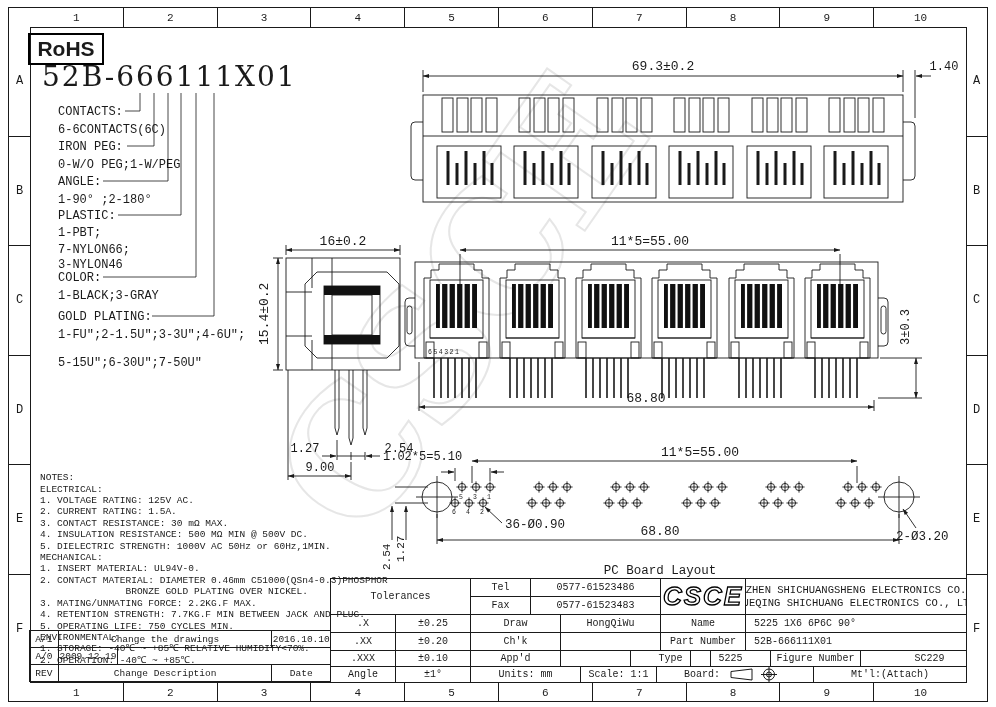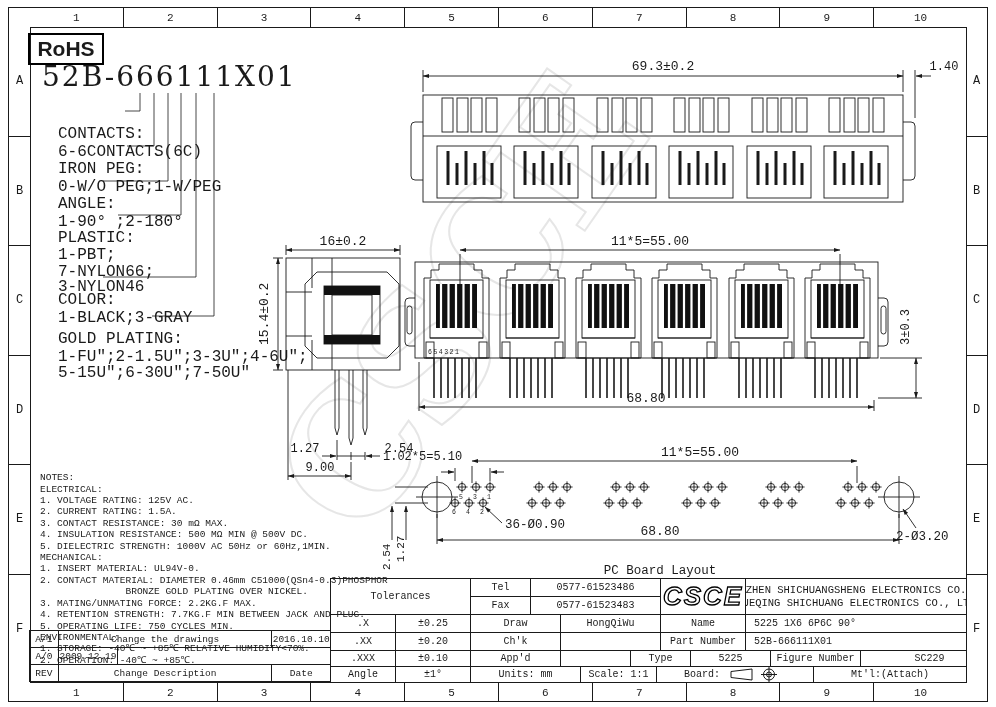--- a/index.html
+++ b/index.html
@@ -15,21 +15,21 @@
   .band-v{position:absolute;display:flex;flex-direction:column;box-sizing:border-box;}
   .band-v .bcell{flex:1;display:flex;align-items:center;justify-content:center;
                  font-size:12px;border-bottom:1px solid #1a1a1a;box-sizing:border-box;}
   .band-v .bcell:last-child{border-bottom:none;}
   
   .rohs{position:absolute;left:28px;top:33px;width:72px;height:28px;border:2px solid #000;
         display:flex;align-items:center;justify-content:center;font-family:"Liberation Sans",sans-serif;
         font-weight:bold;font-size:21px;}
   .pn{position:absolute;left:42px;top:60px;font-family:"DejaVu Serif",serif;font-size:28px;
       letter-spacing:2px;}
-  .cap{position:absolute;left:58px;font-size:16px;white-space:pre;margin-top:20px;}
+  .cap{position:absolute;left:58px;font-size:12px;white-space:pre;}
   .notes{position:absolute;left:40px;top:438px;font-size:9.5px;line-height:11.4px;white-space:pre;}
   
   .tb{position:absolute;border:1px solid #1a1a1a;box-sizing:border-box;display:flex;
       align-items:center;justify-content:center;font-size:10px;white-space:nowrap;overflow:hidden;}
   .tb.left{justify-content:flex-start;padding-left:8px;}
   .logo-txt{font-family:"Liberation Sans",sans-serif;font-weight:bold;font-style:italic;
             font-size:26px;letter-spacing:2px;color:#fff;-webkit-text-stroke:1.3px #000;
             text-shadow:0 0 0 #000;}
   .company{flex-direction:column;line-height:13px;font-size:10.5px;}
   
@@ -108,21 +108,21 @@
   <div class="cap" style="top:175px">ANGLE:</div>
   <div class="cap" style="top:193px">1-90° ;2-180°</div>
   <div class="cap" style="top:209px">PLASTIC:</div>
   <div class="cap" style="top:226px">1-PBT;</div>
   <div class="cap" style="top:243px">7-NYLON66;</div>
   <div class="cap" style="top:258px">3-NYLON46</div>
   <div class="cap" style="top:271px">COLOR:</div>
   <div class="cap" style="top:289px">1-BLACK;3-GRAY</div>
   <div class="cap" style="top:310px">GOLD PLATING:</div>
   <div class="cap" style="top:328px">1-FU″;2-1.5U″;3-3U″;4-6U″;</div>
-  <div class="cap" style="top:344px">5-15U″;6-30U″;7-50U″</div>
+  <div class="cap" style="top:356px">5-15U″;6-30U″;7-50U″</div>
 
   <div class="notes">
     
   <div>NOTES:</div><div>ELECTRICAL:</div><div>1. VOLTAGE RATING: 125V AC.</div><div>2. CURRENT RATING: 1.5A.</div><div>3. CONTACT RESISTANCE: 30 mΩ MAX.</div><div>4. INSULATION RESISTANCE: 500 MΩ MIN @ 500V DC.</div><div>5. DIELECTRIC STRENGTH: 1000V AC 50Hz or 60Hz,1MIN.</div><div>MECHANICAL:</div><div>1. INSERT MATERIAL: UL94V-0.</div><div>2. CONTACT MATERIAL: DIAMETER 0.46mm C51000(QSn4-0.3)PHOSPHOR</div><div>               BRONZE GOLD PLATING OVER NICKEL.</div><div>3. MATING/UNMATING FORCE: 2.2KG.F MAX.</div><div>4. RETENTION STRENGTH: 7.7KG.F MIN BETWEEN JACK AND PLUG.</div><div>5. OPERATING LIFE: 750 CYCLES MIN.</div><div>ENVIRONMENTAL:</div><div>1. STORAGE: -40℃ ~ +85℃ RELATIVE HUMIDITY&lt;70%.</div><div>2. OPERATION: -40℃ ~ +85℃.</div></div>
 
   <svg class="abs" style="left:0;top:0;" width="996" height="707" viewBox="0 0 996 707" stroke="#1a1a1a" stroke-width="0.9" fill="none">
     <defs>
       <marker id="ar" viewBox="0 0 10 10" refX="9.5" refY="5" markerWidth="11" markerHeight="7" orient="auto-start-reverse">
         <path d="M0,1.8 L10,5 L0,8.2 Z" fill="#1a1a1a" stroke="none"></path>
       </marker>
@@ -354,21 +354,21 @@
   <div class="tb" style="left:395px;top:632px;width:76px;height:19px;">±0.20</div>
   <div class="tb" style="left:470px;top:632px;width:91px;height:19px;">Ch'k</div>
   <div class="tb" style="left:560px;top:632px;width:101px;height:19px;"></div>
   <div class="tb" style="left:660px;top:632px;width:86px;height:19px;">Part Number</div>
   <div class="tb left" style="left:745px;top:632px;width:222px;height:19px;">52B-666111X01</div>
 
   <div class="tb" style="left:330px;top:650px;width:66px;height:17px;">.XXX</div>
   <div class="tb" style="left:395px;top:650px;width:76px;height:17px;">±0.10</div>
   <div class="tb" style="left:470px;top:650px;width:91px;height:17px;">App'd</div>
   <div class="tb" style="left:560px;top:650px;width:71px;height:17px;"></div>
-  <div class="tb" style="left:630px;top:650px;width:61px;height:17px;">Type</div>
+  <div class="tb" style="left:630px;top:650px;width:81px;height:17px;">Type</div>
   <div class="tb" style="left:690px;top:650px;width:81px;height:17px;">5225</div>
   <div class="tb" style="left:770px;top:650px;width:91px;height:17px;">Figure Number</div>
   <div class="tb" style="left:860px;top:650px;width:107px;height:17px;padding-left:32px;">SC229</div>
 
   <div class="tb" style="left:330px;top:666px;width:66px;height:17px;">Angle</div>
   <div class="tb" style="left:395px;top:666px;width:76px;height:17px;">±1°</div>
   <div class="tb" style="left:470px;top:666px;width:111px;height:17px;">Units: mm</div>
   <div class="tb" style="left:580px;top:666px;width:77px;height:17px;">Scale: 1:1</div>
   <div class="tb" style="left:656px;top:666px;width:158px;height:17px;gap:8px;">
     <span>Board:</span>

